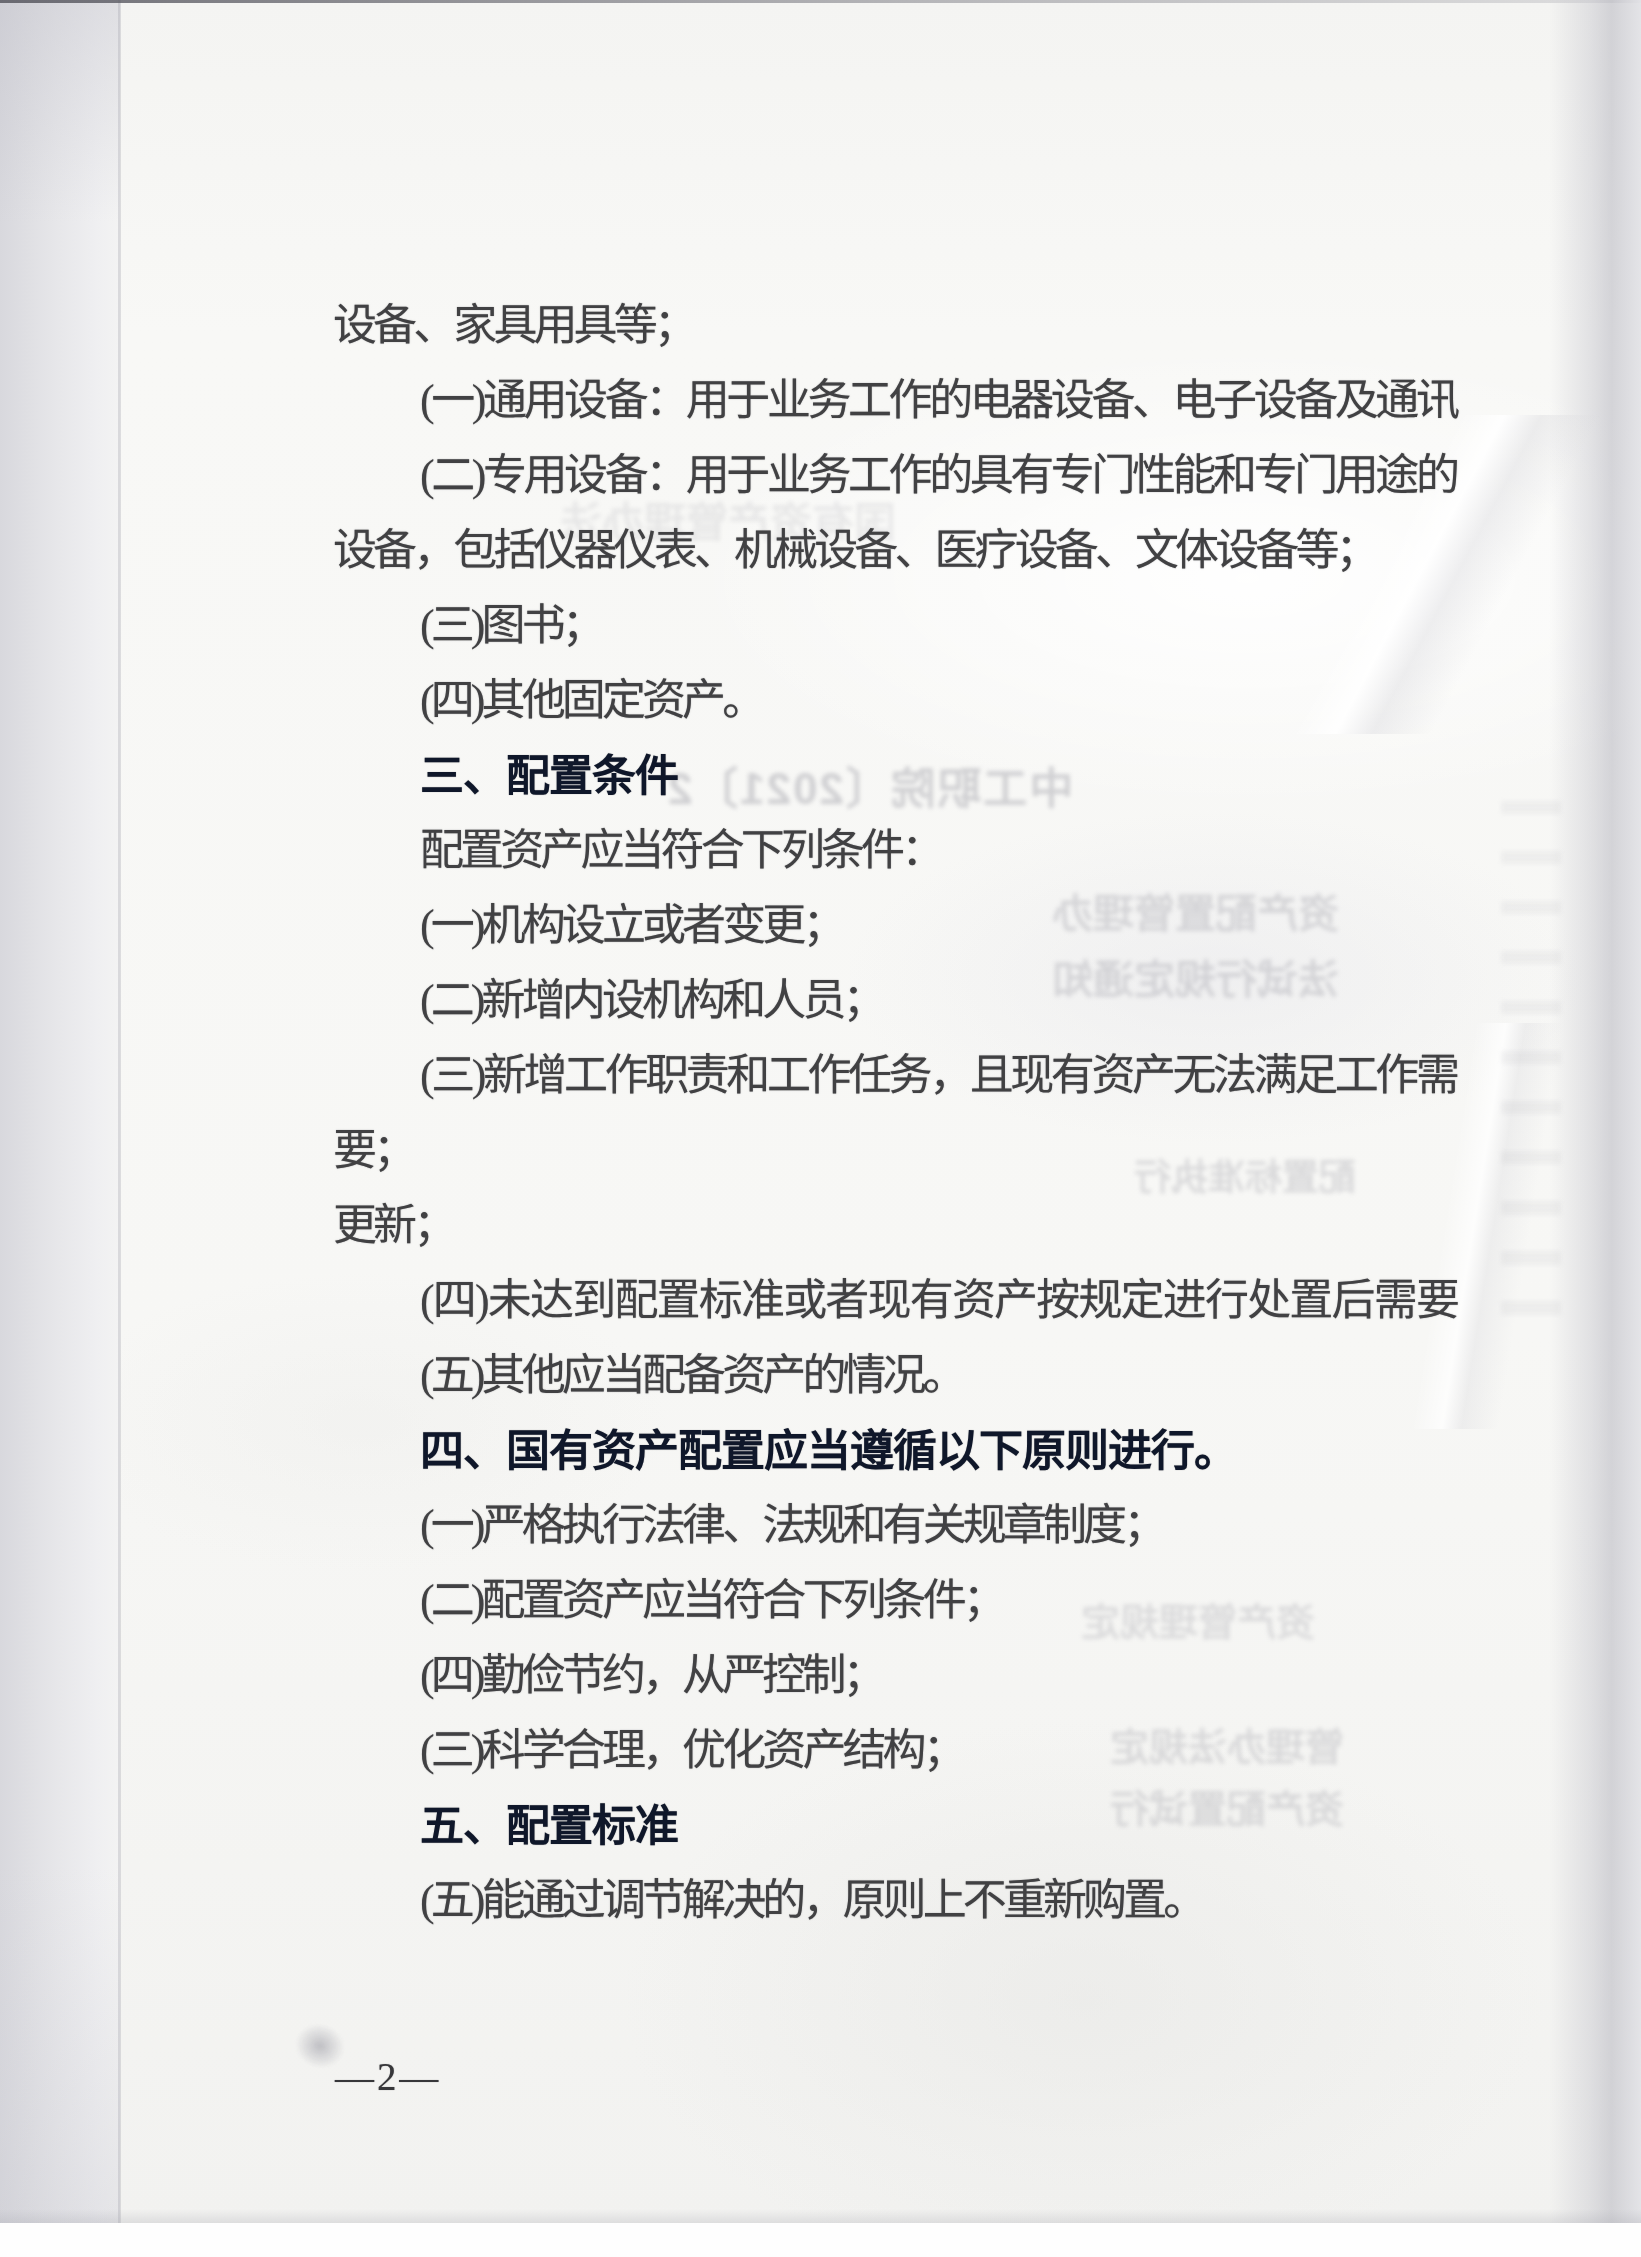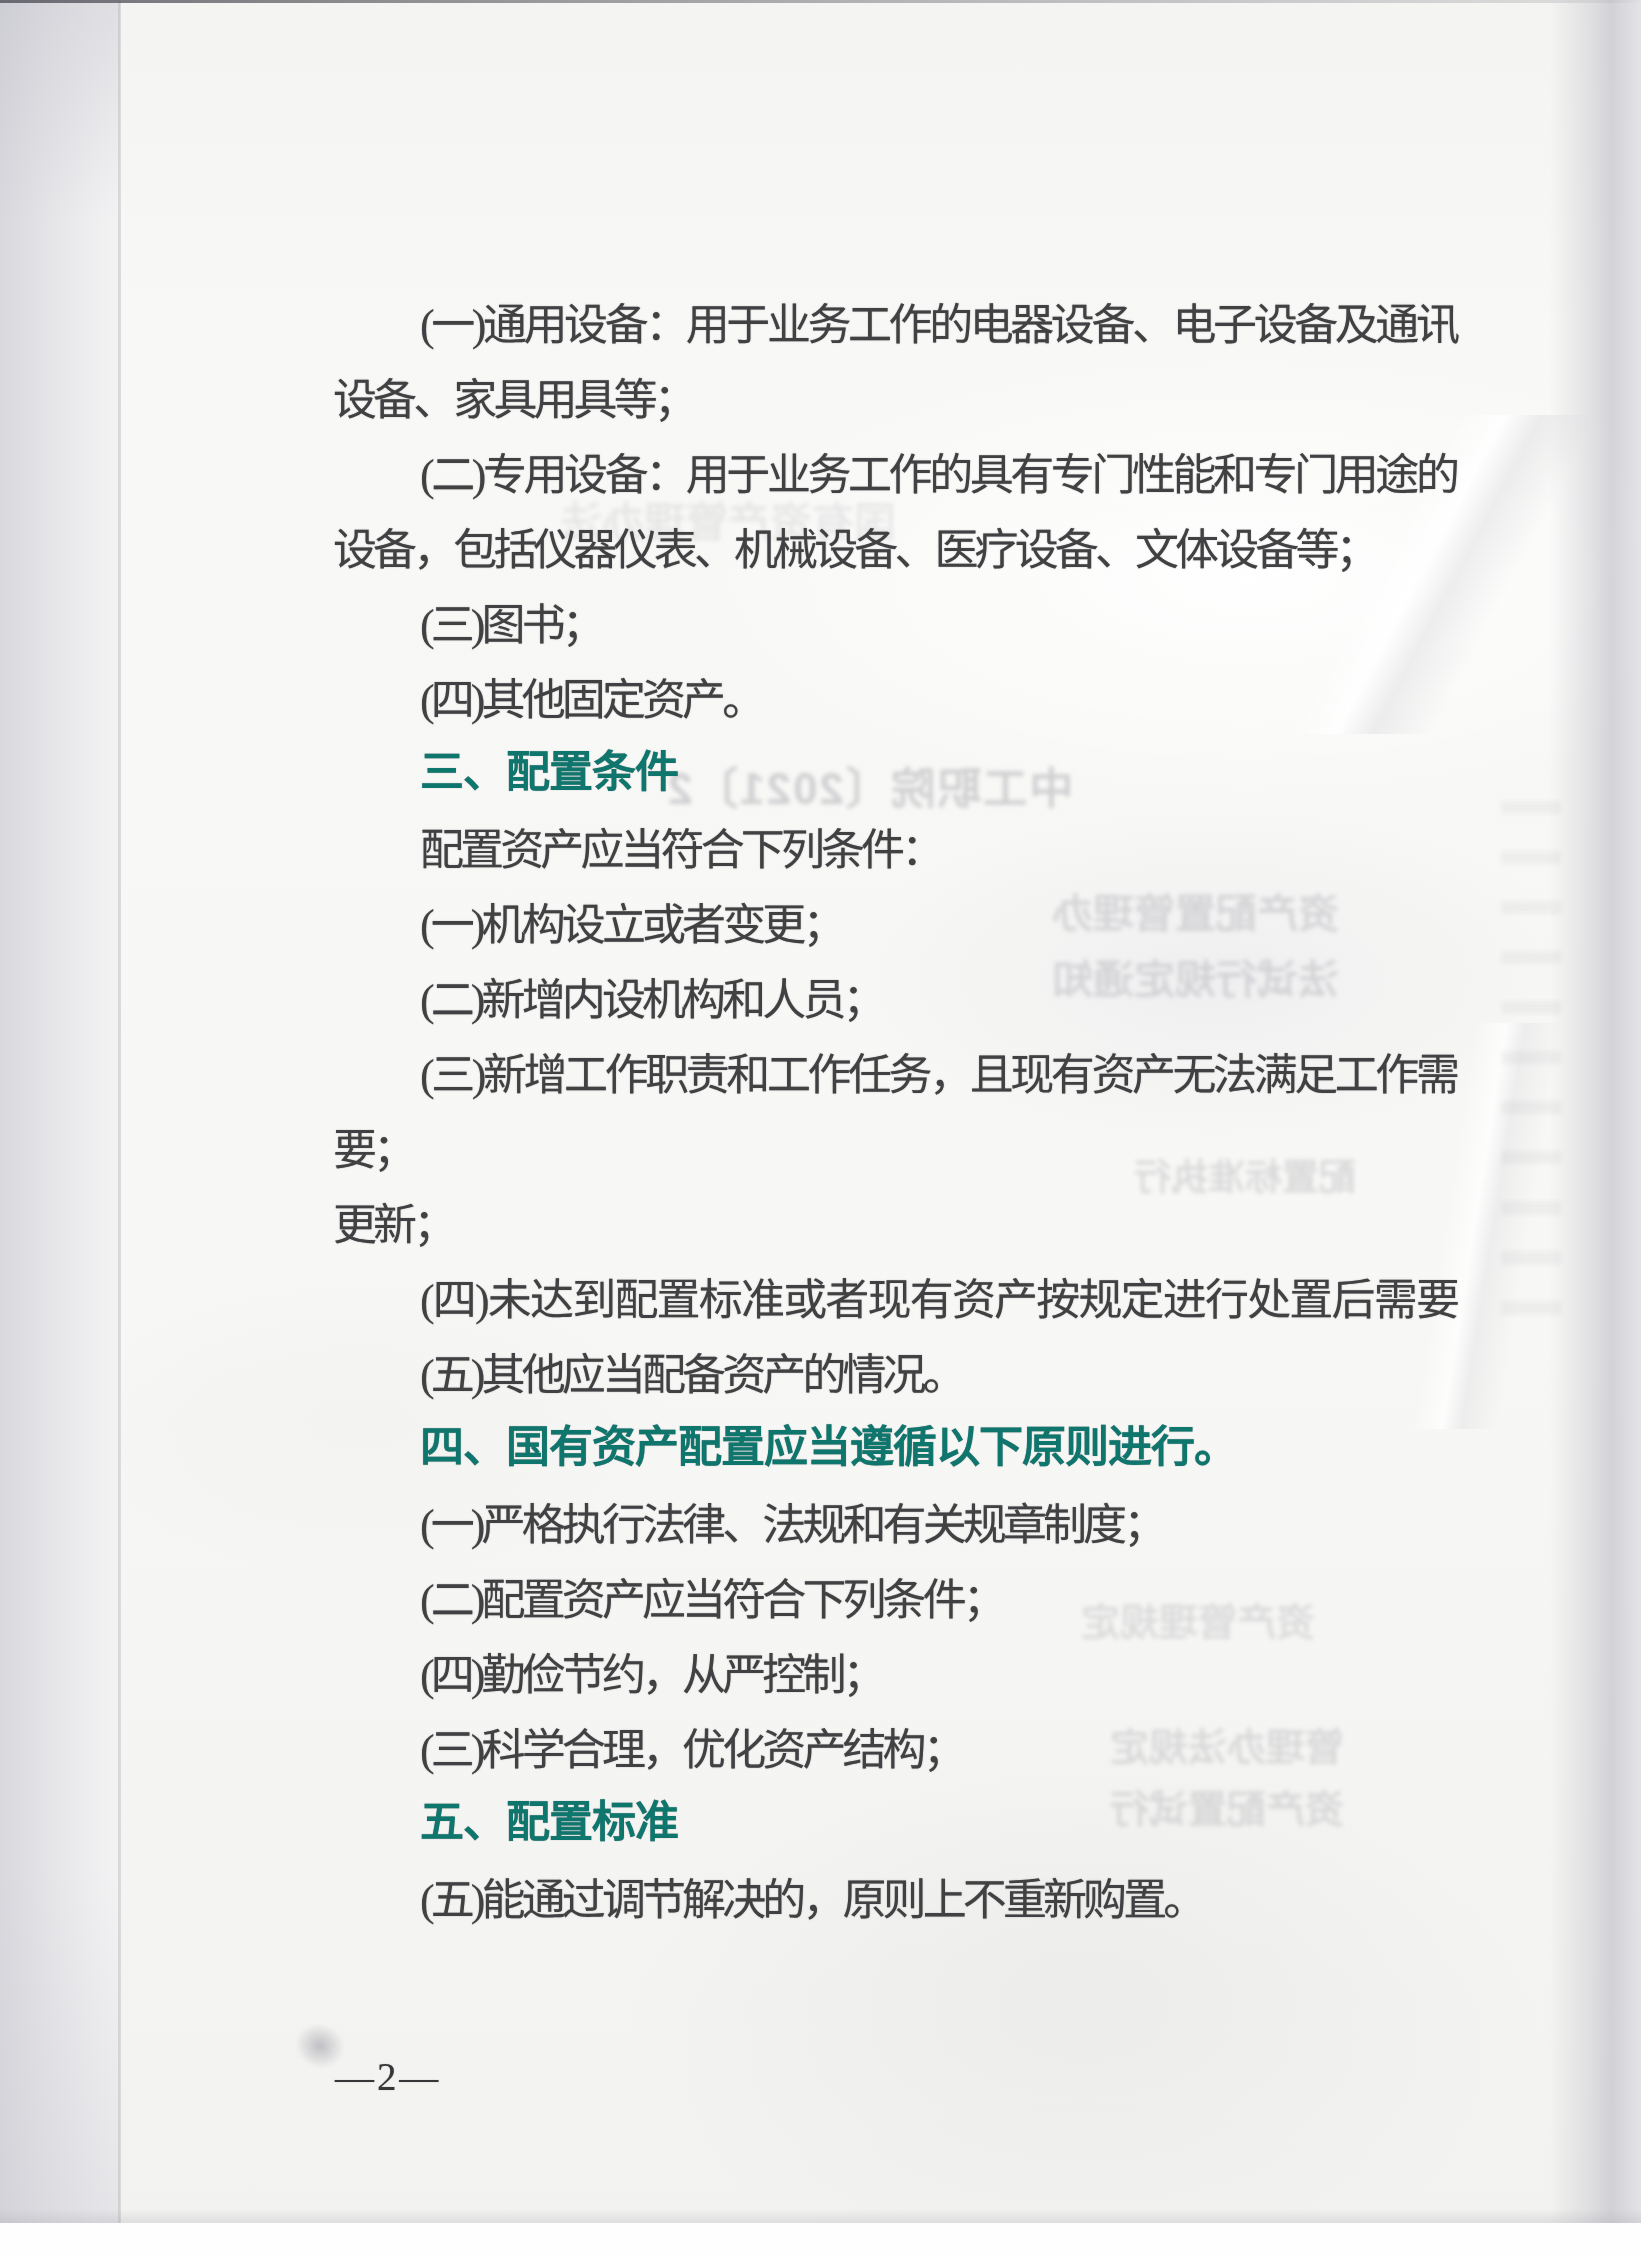--- a/index.html
+++ b/index.html
@@ -81,22 +81,22 @@
   .textcol {
     position:absolute; left:333px; top:288px; width:1123px;
     font-size:44px; line-height:75px; letter-spacing:-3.9px;
     color:#414143;
     text-shadow:0 0 1.2px rgba(75,75,80,.55);
   }
   .line { height:75px; white-space:nowrap; }
   .indent { padding-left:87px; }
   .fill { text-align:justify; text-align-last:justify; text-justify:inter-character; }
   .bold {
-    font-family:Liberation Mono, monospace; font-weight:700;
-    color:#0f766e; letter-spacing:-1px;
+    font-family:Liberation Sans, sans-serif; font-weight:700;
+    color:#0f172a; letter-spacing:-1px;
     text-shadow:0 0 1px rgba(40,40,44,.5);
   }
 
   .pagenum {
     position:absolute; left:335px; top:2054px;
     font-size:39px; color:#37373a; letter-spacing:2.9px;
     font-family:"Liberation Serif", serif;
     text-shadow:0 0 1px rgba(55,55,58,.5);
   }
 </style>
@@ -123,22 +123,22 @@
     <div>法试行规定通知</div>
   </div>
   <div class="bleed bleed-c">配置标准执行</div>
   <div class="bleed bleed-d">资产管理规定</div>
   <div class="bleed bleed-e">
     <div>管理办法规定</div>
     <div>资产配置试行</div>
   </div>
 
   <div class="textcol">
+    <div class="line">设备、家具用具等；</div>
     <div class="line indent fill">(一)通用设备：用于业务工作的电器设备、电子设备及通讯</div>
-    <div class="line">设备、家具用具等；</div>
     <div class="line indent fill">(二)专用设备：用于业务工作的具有专门性能和专门用途的</div>
     <div class="line">设备，包括仪器仪表、机械设备、医疗设备、文体设备等；</div>
     <div class="line indent">(三)图书；</div>
     <div class="line indent">(四)其他固定资产。</div>
     <div class="line indent bold">三、配置条件</div>
     <div class="line indent">配置资产应当符合下列条件：</div>
     <div class="line indent">(一)机构设立或者变更；</div>
     <div class="line indent">(二)新增内设机构和人员；</div>
     <div class="line indent fill">(三)新增工作职责和工作任务，且现有资产无法满足工作需</div>
     <div class="line">要；</div>

